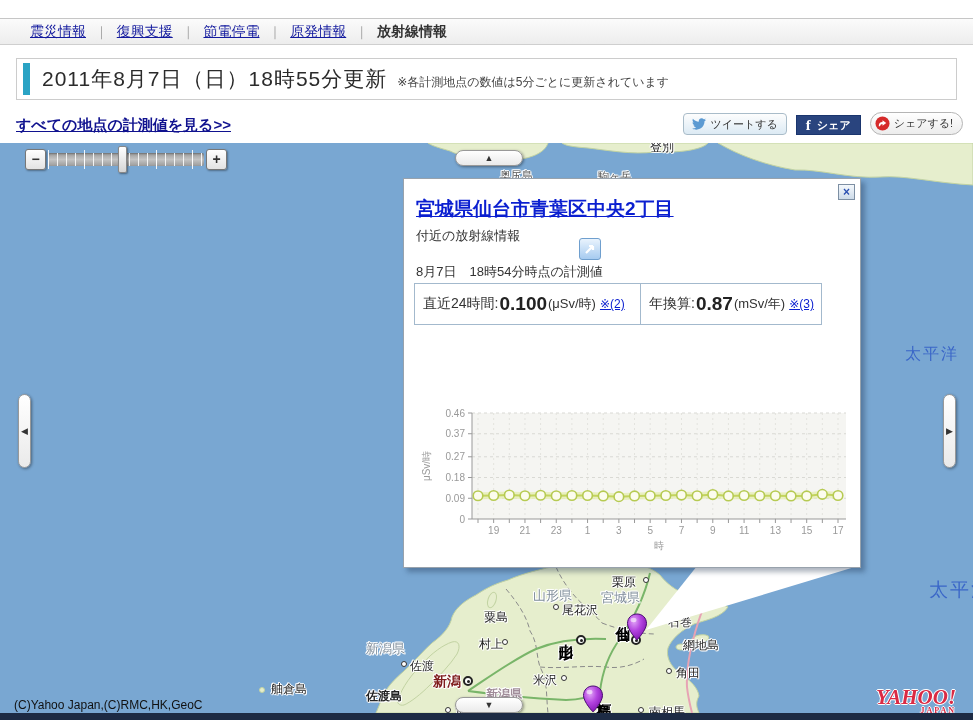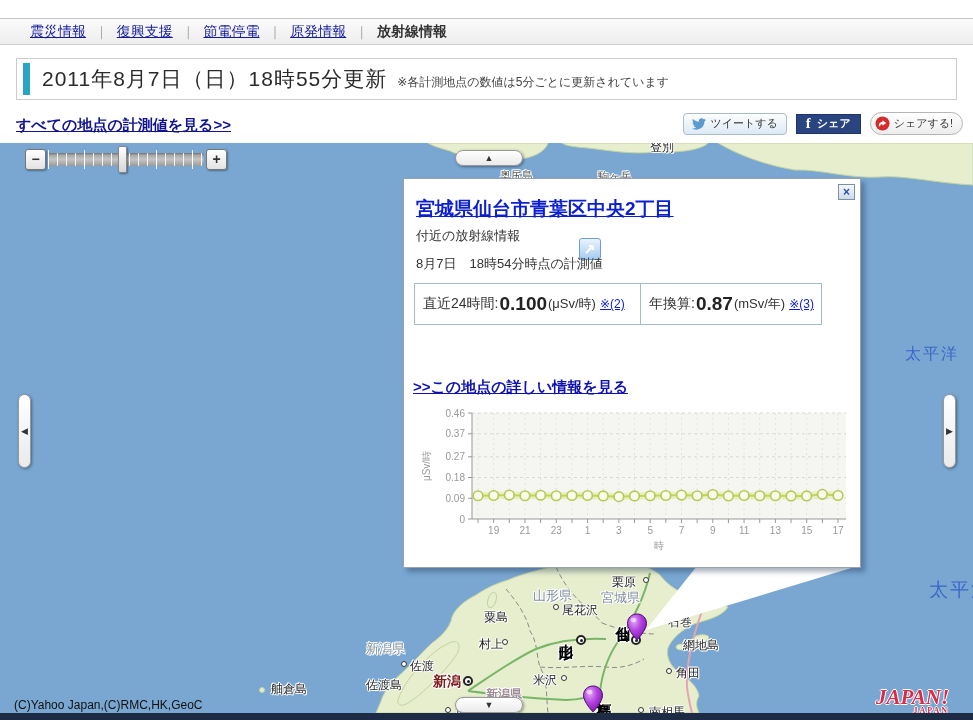--- a/index.html
+++ b/index.html
@@ -19,21 +19,21 @@
   
   .update-box{position:absolute;top:58px;left:16px;right:16px;height:42px;border:1px solid #ccc;
     background:#fff;display:flex;align-items:center;padding:4px 6px;}
   .accent-bar{width:7px;align-self:stretch;background:var(--accent);margin-right:12px;}
   .update-title{font-size:21px;color:#2b2b2b;letter-spacing:1px;}
   .update-note{font-size:12px;color:#444;margin-left:10px;padding-top:6px;}
 
   .all-link{position:absolute;top:116px;left:16px;font-size:15px;font-weight:bold;
     color:#10128f;text-decoration:underline;cursor:pointer;}
 
-  .social{position:absolute;top:112px;right:10px;display:flex;gap:9px;align-items:center;}
+  .social{position:absolute;top:112px;right:10px;display:flex;gap:9px;align-items:flex-end;}
   .btn-tweet{display:flex;align-items:center;gap:4px;height:22px;padding:0 8px;font-size:11px;color:#333;
     background:linear-gradient(#fdfdfd,#dceaf4);border:1px solid #a9bcc9;border-radius:4px;cursor:pointer;}
   .btn-fb{display:flex;align-items:center;gap:6px;height:20px;padding:0 9px;background:#29447e;
     border:1px solid #1a356e;color:#fff;font-size:11px;font-weight:bold;cursor:pointer;}
   .fb-f{font-family:"Liberation Serif","DejaVu Serif",serif;font-size:15px;font-weight:bold;}
   .btn-share{display:flex;align-items:center;gap:4px;height:23px;padding:0 9px 0 4px;font-size:11px;color:#333;
     background:linear-gradient(#fff,#ececec);border:1px solid #b5b5b5;border-radius:12px;cursor:pointer;}
   .share-ic{width:15px;height:15px;}
 
   
@@ -98,21 +98,21 @@
   .popup{position:absolute;left:403px;top:178px;width:458px;height:390px;z-index:50;background:#fff;
     border:1px solid #98a2ac;box-shadow:4px 4px 5px rgba(20,40,70,.35);}
   .popup-close{position:absolute;top:5px;right:5px;width:17px;height:16px;border:1px solid #7d8fa3;
     background:linear-gradient(#f4f8fc,#ccdae8);color:#2a4fb0;font-size:12px;font-weight:bold;line-height:14px;
     text-align:center;cursor:pointer;}
   .popup-title{margin:17px 12px 5px;font-size:19px;font-weight:bold;color:var(--poplink);
     text-decoration:underline;cursor:pointer;}
   .popup-sub{margin:4px 12px;font-size:13px;color:#333;}
   .ext-icon{position:absolute;left:175px;top:59px;width:22px;height:22px;border:1px solid #6f9fce;border-radius:3px;
     background:linear-gradient(#e9f3fd,#a6cbf0);cursor:pointer;display:flex;align-items:center;justify-content:center;}
-  .time-caption{position:absolute;left:12px;top:76px;font-size:13px;color:#333;}
+  .time-caption{position:absolute;left:12px;top:84px;font-size:13px;color:#333;}
   .meas-table{position:absolute;left:10px;top:104px;width:408px;border:1px solid #a3b9cd;}
   .meas-row1{height:44px;border-bottom:1px solid #a3b9cd;display:flex;align-items:center;padding-left:8px;}
   .meas-row2{height:40px;display:flex;}
   .meas-cell1{width:226px;border-right:1px solid #a3b9cd;display:flex;align-items:center;padding-left:8px;}
   .meas-cell2{flex:1;display:flex;align-items:center;padding-left:8px;}
   .m-label{font-size:14px;color:#333;}
   .m-big{font-size:26px;font-weight:bold;color:#222;margin:0 1px;}
   .m-mid{font-size:19px;font-weight:bold;color:#222;margin:0 1px;}
   .m-unit{font-size:13px;color:#333;}
   .m-link{font-size:12px;color:var(--poplink);text-decoration:underline;margin-left:4px;cursor:pointer;}
@@ -208,21 +208,21 @@
         <span class="mlabel k-pref" style="left: 533px; top: 444px;">山形県</span>
         <span class="mlabel k-pref" style="left: 601px; top: 446px;">宮城県</span>
         <span class="mlabel k-place" style="left: 562px; top: 459px;">尾花沢</span>
         <span class="mlabel k-place" style="left: 484px; top: 466px;">粟島</span>
         <span class="mlabel k-place" style="left: 668px; top: 471px;">石巻</span>
         <span class="mlabel k-place" style="left: 683px; top: 494px;">網地島</span>
         <span class="mlabel k-place" style="left: 479px; top: 493px;">村上</span>
         <span class="mlabel k-pref" style="left: 366px; top: 497px;">新潟県</span>
         <span class="mlabel k-place" style="left: 410px; top: 515px;">佐渡</span>
         <span class="mlabel k-place" style="left: 271px; top: 538px;">舳倉島</span>
-        <span class="mlabel k-place" style="left: 366px; top: 534px;">佐渡島</span>
+        <span class="mlabel k-place" style="left: 366px; top: 545px; font-weight: bold;">佐渡島</span>
         <span class="mlabel k-city-h" style="left: 433px; top: 530px;">新潟</span>
         <span class="mlabel k-pref-land" style="left: 486px; top: 543px;">新潟県</span>
         <span class="mlabel k-place" style="left: 455px; top: 561px;">加茂</span>
         <span class="mlabel k-place" style="left: 533px; top: 529px;">米沢</span>
         <span class="mlabel k-place" style="left: 676px; top: 522px;">角田</span>
         <span class="mlabel k-place" style="left: 649px; top: 561px;">南相馬</span>
         <span class="mlabel k-city-v" style="left: 616px; top: 471px;">仙台</span>
         <span class="mlabel k-city-v" style="left: 559px; top: 489px;">山形</span>
         <span class="mlabel k-city-v" style="left: 597px; top: 548px;">福島</span>
         <span class="mlabel k-ocean" style="font-size: 16px; left: 905px; top: 201px;">太平洋</span>
@@ -267,21 +267,21 @@
     </div>
 
     <div class="mapctl panpill pan-up">▲</div>
     <div class="mapctl panpill pan-down">▼</div>
     <div class="mapctl panpill pan-left">◀</div>
     <div class="mapctl panpill pan-right">▶</div>
 
 
     <div class="copyright">(C)Yahoo Japan,(C)RMC,HK,GeoC</div>
     <div class="ylogo">
-      <span class="main">JAPAN!</span>
+      <span class="main">YAHOO!</span>
       <span class="sub">JAPAN</span>
     </div>
   </div>
 
   <div class="popup">
     <div class="popup-close">×</div>
     <div class="popup-title">宮城県仙台市青葉区中央2丁目</div>
     <div class="popup-sub">付近の放射線情報</div>
     <div class="ext-icon">
       <svg width="14" height="14" viewBox="0 0 14 14">
@@ -300,21 +300,20 @@
         </div>
         <div class="meas-cell2">
           <span class="m-label">年換算:</span>
           <span class="m-mid">0.87</span>
           <span class="m-unit">(mSv/年)</span>
           <span class="m-link">※(3)</span>
         </div>
       </div>
     </div>
 
-    <a class="detail-link">&gt;&gt;この地点の詳しい情報を見る</a>
 
     <div class="chart-wrap">
       <svg id="trend-chart" width="436" height="152" viewBox="0 0 436 152">
           <rect x="54" y="12" width="374" height="106" fill="#f5f5f2"></rect>
           <line x1="50" y1="118" x2="54" y2="118" stroke="#999"></line>
           <text x="47" y="121.5" text-anchor="end" class="tick">0</text>
           <line x1="54" y1="97.26086956521739" x2="428" y2="97.26086956521739" stroke="#d9d9d4" stroke-dasharray="3,3"></line>
           <line x1="50" y1="97.26086956521739" x2="54" y2="97.26086956521739" stroke="#999"></line>
           <text x="47" y="100.76086956521739" text-anchor="end" class="tick">0.09</text>
           <line x1="54" y1="76.52173913043478" x2="428" y2="76.52173913043478" stroke="#d9d9d4" stroke-dasharray="3,3"></line>

